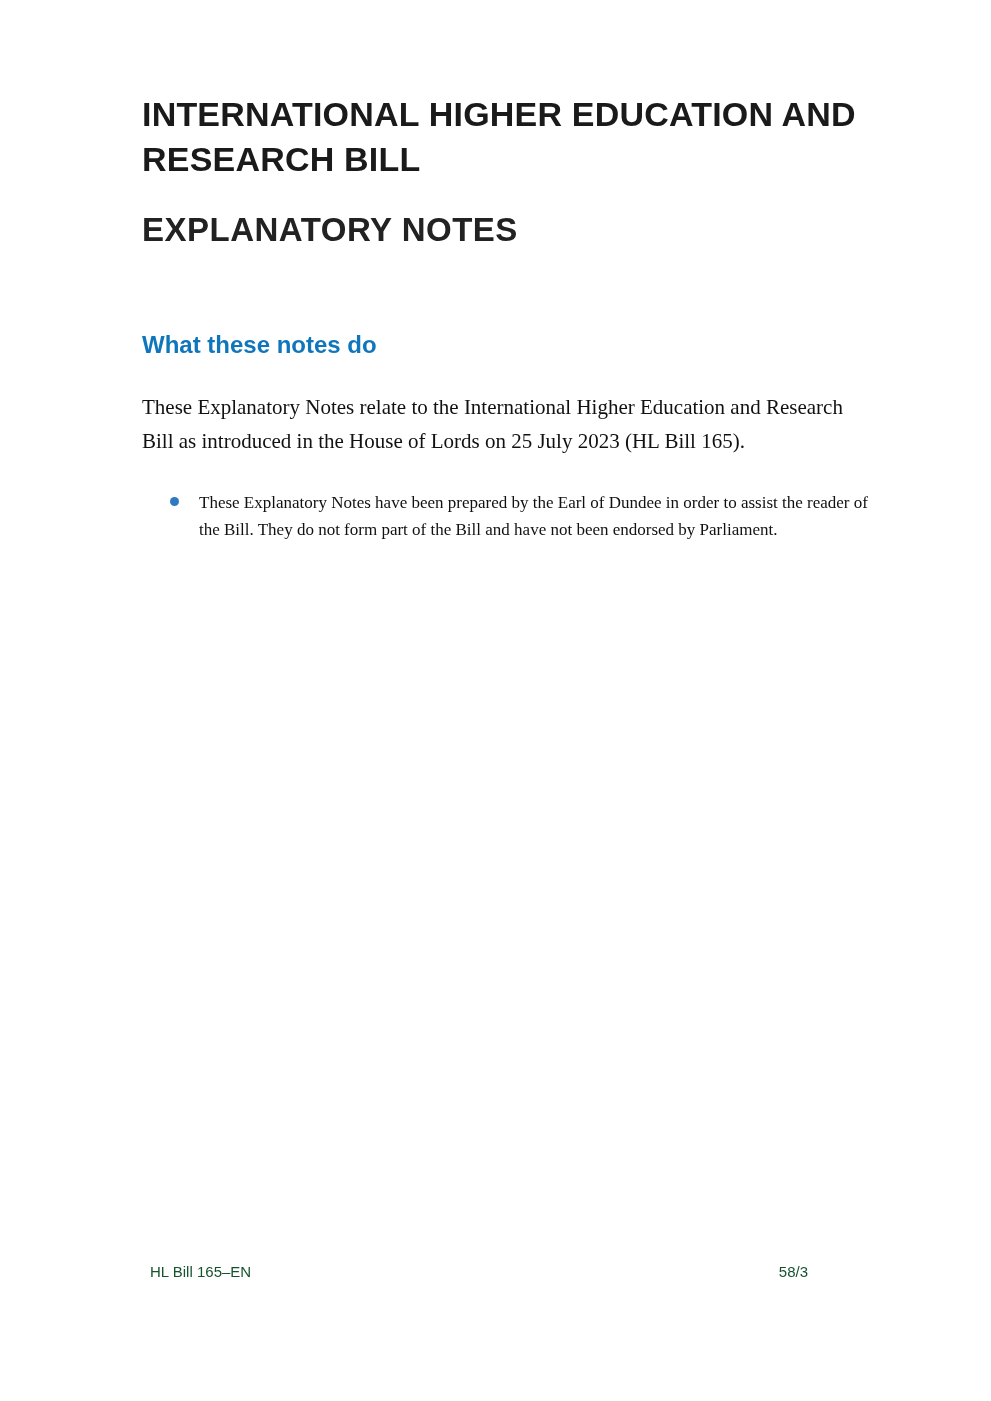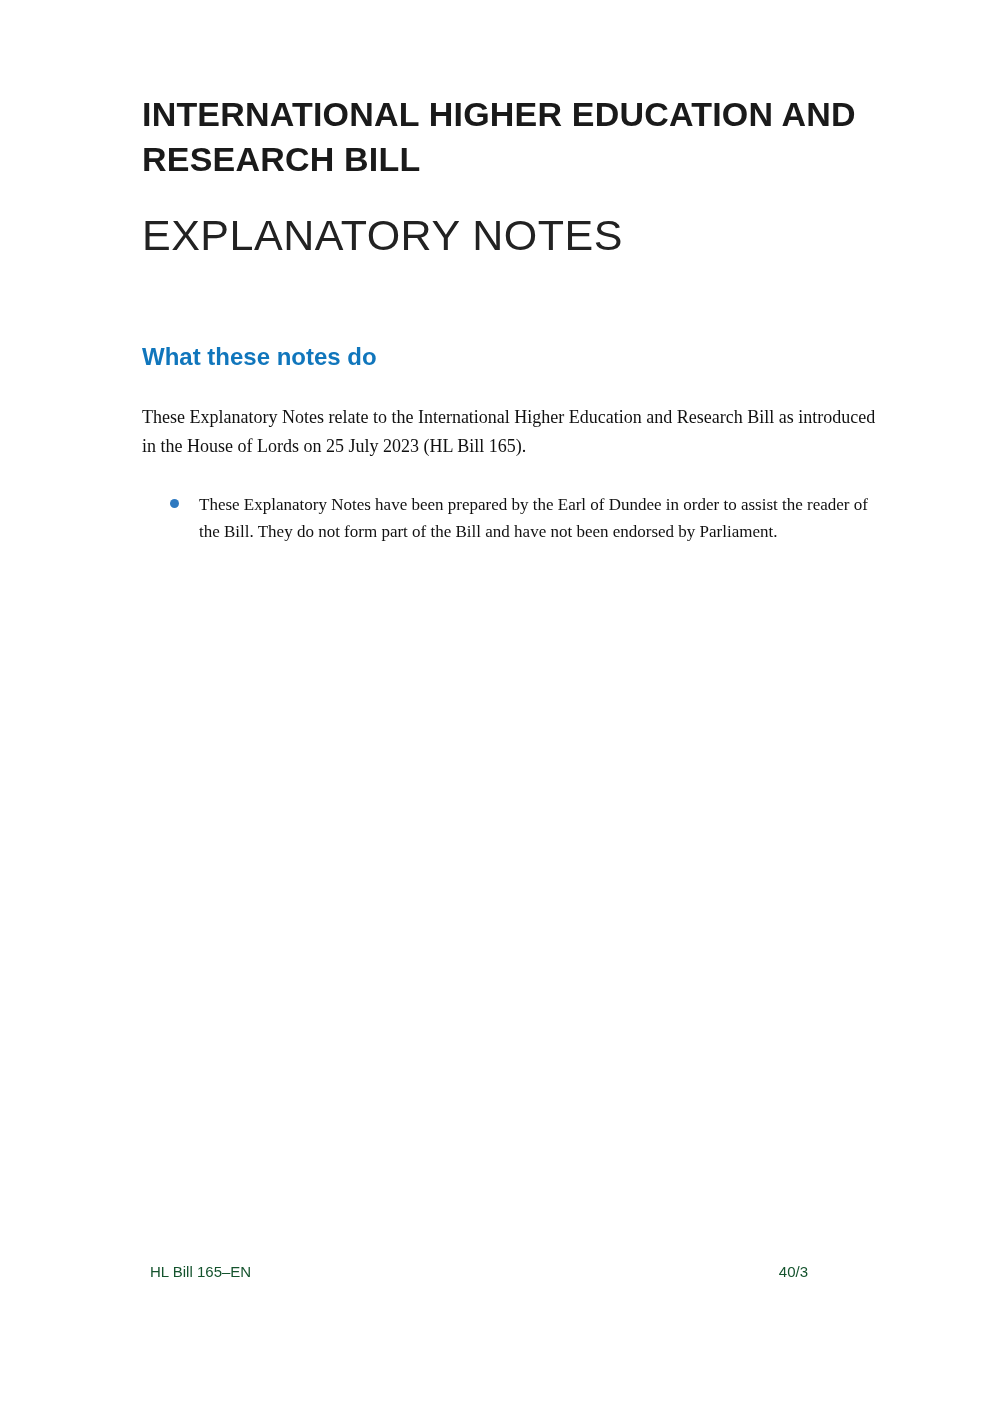--- a/index.html
+++ b/index.html
@@ -37,39 +37,39 @@
     font-weight: bold;
     font-size: 34px;
     line-height: 1.32;
     color: #1a1a1a;
     letter-spacing: 0.2px;
     max-width: 730px;
   }
 
   .doc-subtitle {
     font-family: "Liberation Sans", sans-serif;
-    font-weight: normal;
-    font-size: 43px;
+    font-weight: bold;
+    font-size: 33px;
     line-height: 1.2;
     color: #222222;
     margin-top: 28px;
     letter-spacing: 0.5px;
   }
 
   .section-heading {
     font-family: Liberation Sans, sans-serif;
     font-weight: bold;
     font-size: 24px;
     color: #1076bc;
     margin-top: 82px;
   }
 
   .intro-paragraph {
     margin-top: 32px;
-    font-size: 18px;
+    font-size: 21px;
     line-height: 1.6;
     color: #111111;
     max-width: 748px;
   }
 
   .bullet-list {
     margin-top: 30px;
     display: flex;
     flex-direction: row;
     gap: 16px;
@@ -133,16 +133,16 @@
         <span class="bullet-text">These Explanatory Notes have been prepared by the Earl of Dundee in order to assist the reader of the Bill. They do not form part of the Bill and have not been endorsed by Parliament.</span>
       </div>
 
 
     </div>
 
   </div>
 
   <div class="footer">
     <span>HL Bill 165–EN</span>
-    <span>40/3</span>
+    <span>58/3</span>
   </div>
 
 </div>
 
 </body></html>

